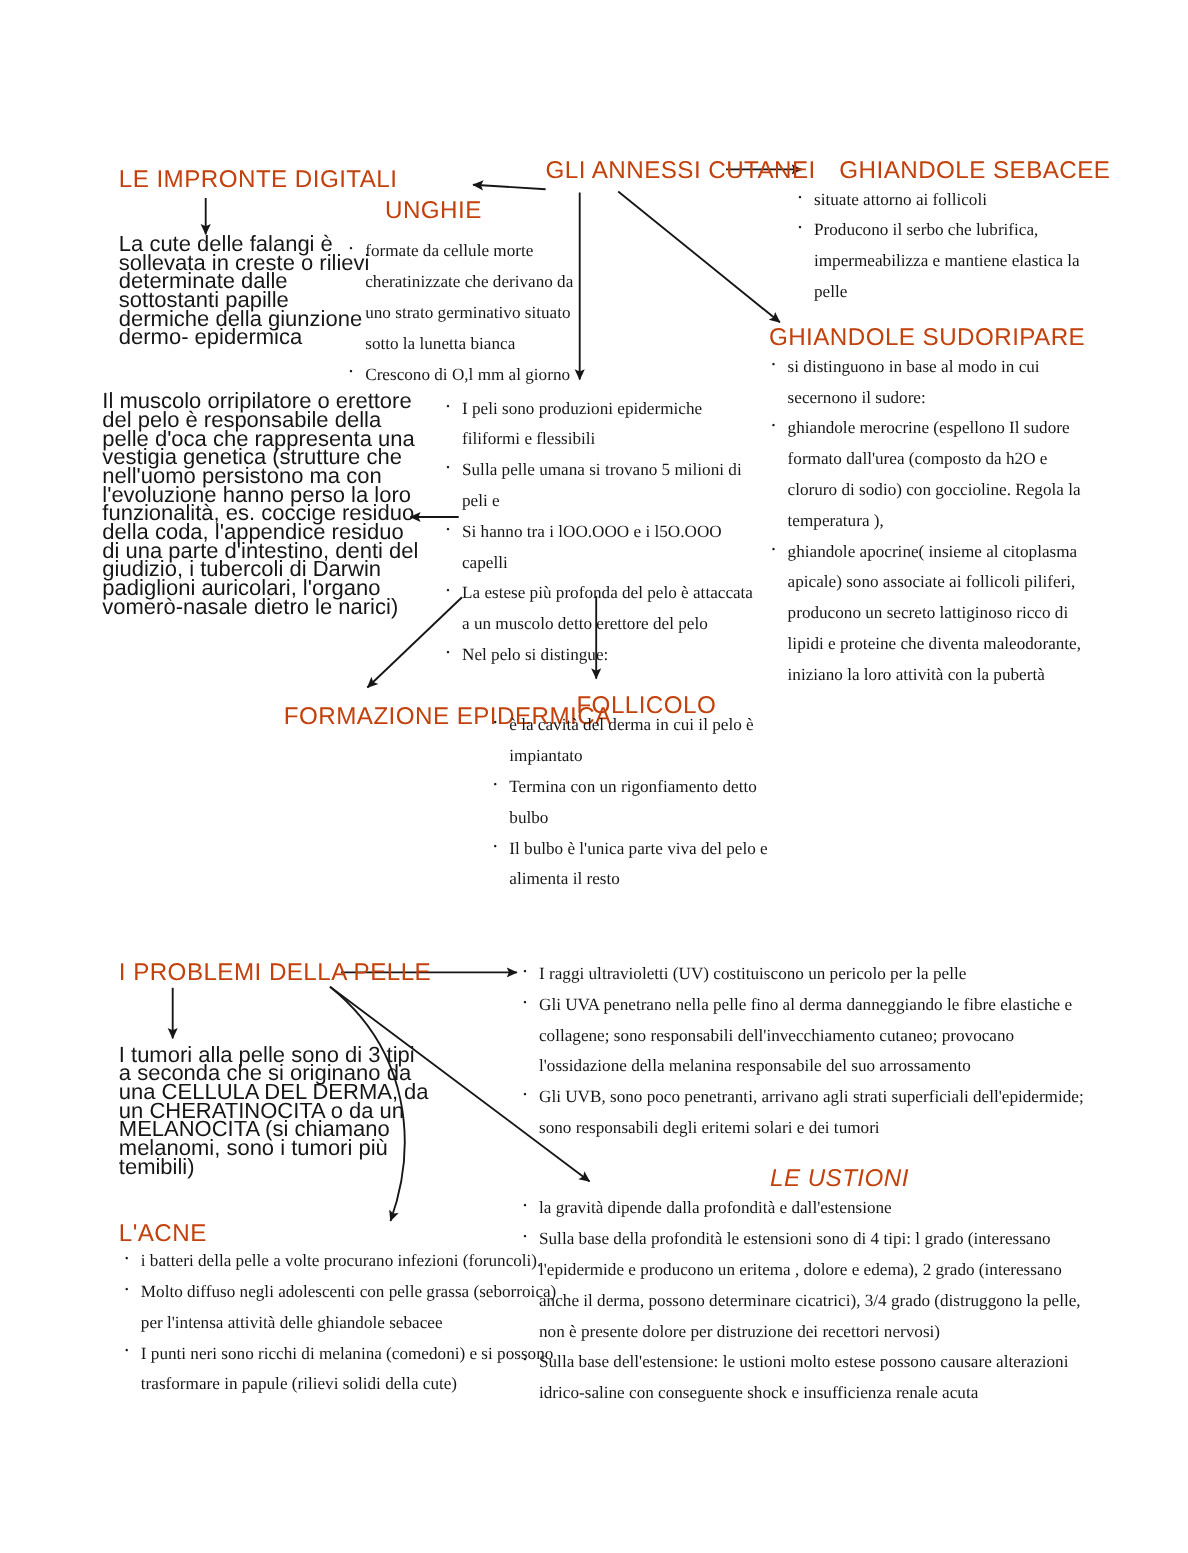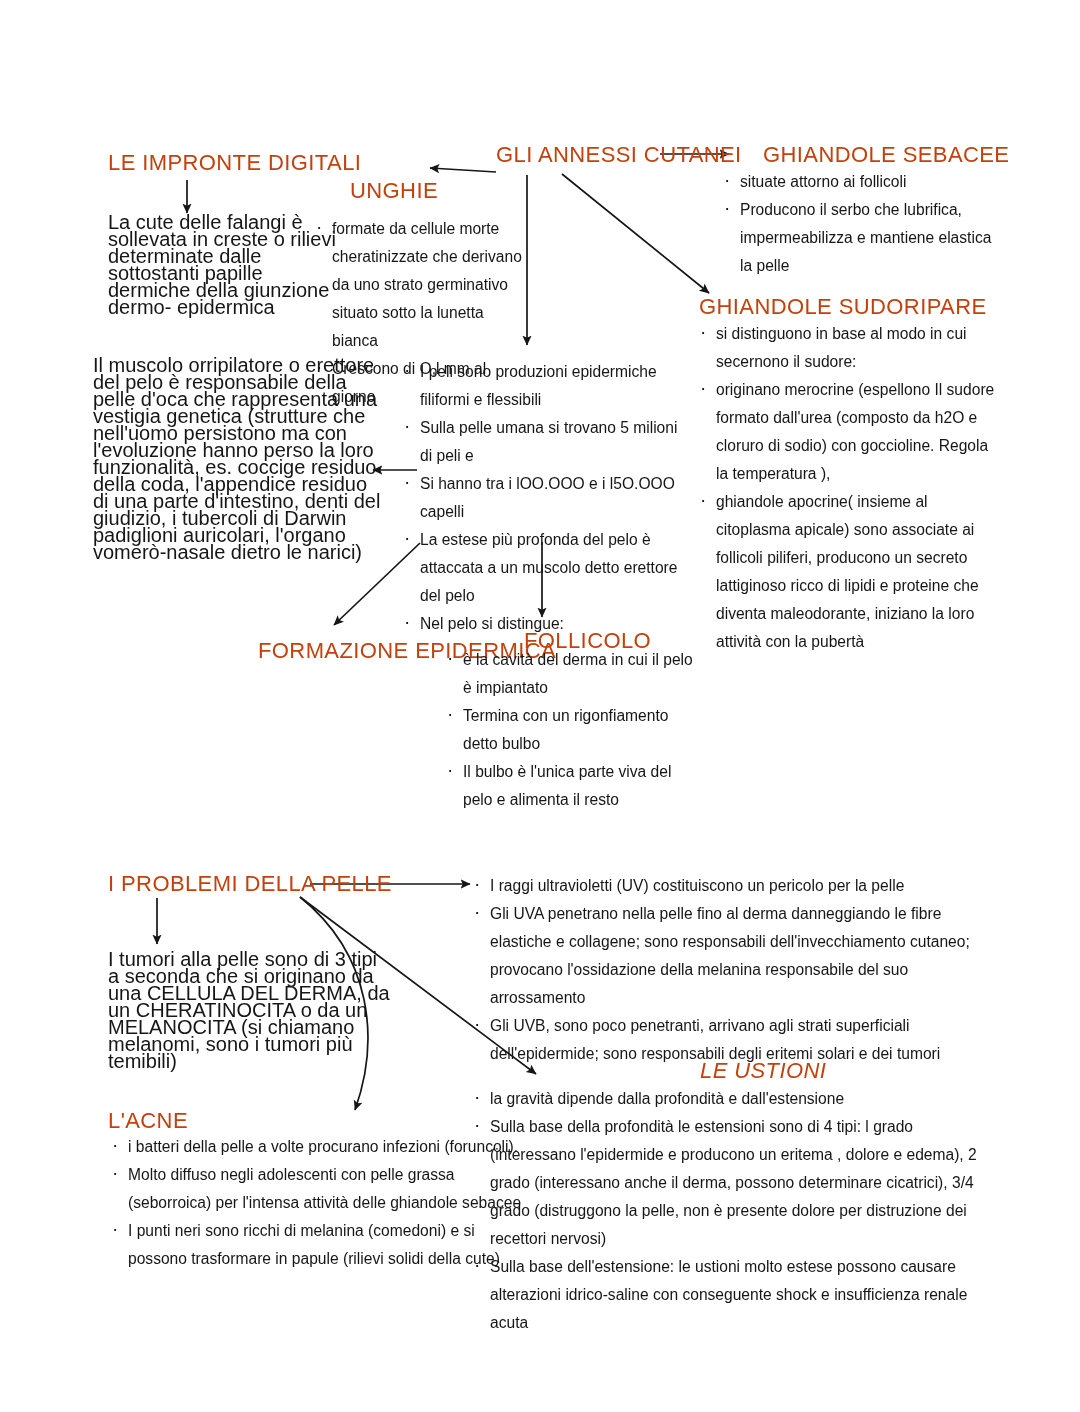--- a/index.html
+++ b/index.html
@@ -29,20 +29,21 @@
   }
   .para {
     font-size: 20px;
     line-height: 17px;
     color: #161616;
   }
   ul.bullets {
     list-style: none;
     margin: 0;
     padding: 0;
+    font-family: Liberation Serif, serif;
   }
   ul.bullets > li {
     position: relative;
     padding-left: 20px;
     font-size: 15.6px;
     line-height: 28px;
     color: #161616;
     margin: 0;
   }
   ul.bullets > li::before {
@@ -123,21 +124,21 @@
   <ul class="node bullets" style="left:720px; top:168px; width:278px;">
     <li>situate attorno ai follicoli</li>
     <li>Producono il serbo che lubrifica, impermeabilizza e mantiene elastica la pelle</li>
   </ul>
 
   <div class="node" style="left:699px; top:294px; width:280px;">
     <div class="heading">GHIANDOLE SUDORIPARE</div>
   </div>
   <ul class="node bullets" style="left:696px; top:320px; width:300px;">
     <li>si distinguono in base al modo in cui secernono il sudore:</li>
-    <li>originano merocrine (espellono Il sudore formato dall'urea (composto da h2O e cloruro di sodio) con goccioline. Regola la temperatura ),</li>
+    <li>ghiandole merocrine (espellono Il sudore formato dall'urea (composto da h2O e cloruro di sodio) con goccioline. Regola la temperatura ),</li>
     <li>ghiandole apocrine( insieme al citoplasma apicale) sono associate ai follicoli piliferi, producono un secreto lattiginoso ricco di lipidi e proteine che diventa maleodorante, iniziano la loro attività con la pubertà</li>
   </ul>
 
   <div class="node para" style="left:93px; top:357px; width:290px;">Il muscolo orripilatore o erettore del pelo è responsabile della pelle d'oca che rappresenta una vestigia genetica (strutture che nell'uomo persistono ma con l'evoluzione hanno perso la loro funzionalità, es. coccige residuo della coda, l'appendice residuo di una parte d'intestino, denti del giudizio, i tubercoli di Darwin padiglioni auricolari, l'organo vomerò-nasale dietro le narici)</div>
 
   <ul class="node bullets" style="left:400px; top:358px; width:290px;">
     <li>I peli sono produzioni epidermiche filiformi e flessibili</li>
     <li>Sulla pelle umana si trovano 5 milioni di peli e</li>
     <li>Si hanno tra i lOO.OOO e i l5O.OOO capelli</li>
     <li>La estese più profonda del pelo è attaccata a un muscolo detto erettore del pelo</li>

